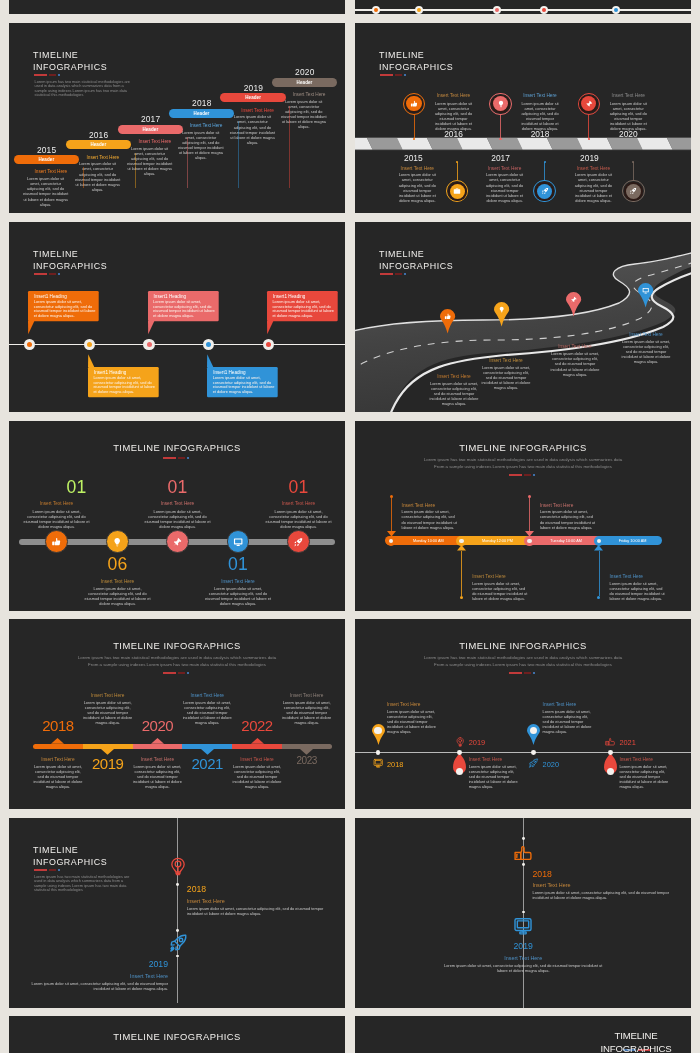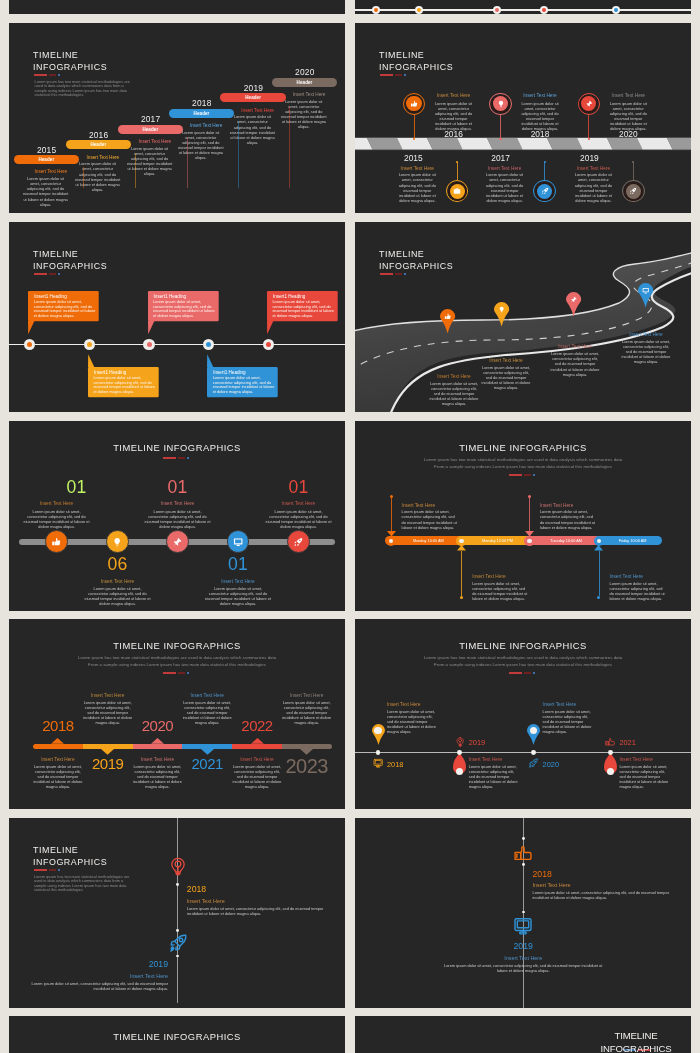--- a/index.html
+++ b/index.html
@@ -582,21 +582,21 @@
       </svg>
     <div class="year" style="left:218.0px;top:98.0px;width:60px;font-size:15px;font-weight:300;letter-spacing:-.5px;color:#e8483c;">2022</div>
     <div class="ith" style="left:218.0px;top:138.0px;width:60px;text-align:center;font-size:4.75px;color:#c4564c;">Insert Text Here</div>
     <div class="bdy" style="left:222.0px;top:145.0px;width:52px;font-size:3.9px;line-height:5.1px;">Lorem ipsum dolor sit amet, consectetur adipiscing elit, sed do eiusmod tempor incididunt ut labore et dolore magna aliqua.</div>
   </div>
   <div>
     <div style="position:absolute;left:272.9px;top:124.6px;width:49.8px;height:5.4px;background:#7a6a60;border-radius:0 2.7px 2.7px 0;"></div>
     <svg style="position:absolute;left:291.2px;top:129.9px;" width="13" height="5.8">
         <polygon points="0,0 13,0 6.5,5.7" fill="#7a6a60"></polygon>
       </svg>
-    <div class="year" style="left:267.7px;top:135.5px;width:60px;font-size:20px;font-weight:300;letter-spacing:-.5px;color:#7a6a60;">2023</div>
+    <div class="year" style="left:267.7px;top:135.5px;width:60px;font-size:10px;font-weight:300;letter-spacing:-.5px;color:#7a6a60;">2023</div>
     <div class="ith" style="left:267.7px;top:74.0px;width:60px;text-align:center;font-size:4.75px;color:#8d8079;">Insert Text Here</div>
     <div class="bdy" style="left:271.7px;top:81.0px;width:52px;font-size:3.9px;line-height:5.1px;">Lorem ipsum dolor sit amet, consectetur adipiscing elit, sed do eiusmod tempor incididunt ut labore et dolore magna aliqua.</div>
   </div>
 </div>
 
 <div class="slide" style="left:355px;top:619px;width:336px;height:190px;">
   <div class="ttl" style="left:0px;top:20.5px;width:336px;text-align:center;font-size:9.4px;font-weight:400;letter-spacing:.5px;">TIMELINE INFOGRAPHICS</div>
   <div class="sub" style="left:0px;top:36.3px;width:336px;text-align:center;font-size:4.4px;line-height:6.2px;">Lorem ipsum has two main statistical methodologies are used in data analysis which summarizes data</div>
   <div class="sub" style="left:0px;top:42.5px;width:336px;text-align:center;font-size:4.4px;line-height:6.2px;">From a sample using indexes Lorem ipsum has two main data statistical this methodologies</div>
   <div class="accent" style="left:0px;top:53.2px;width:336px;justify-content:center;">

